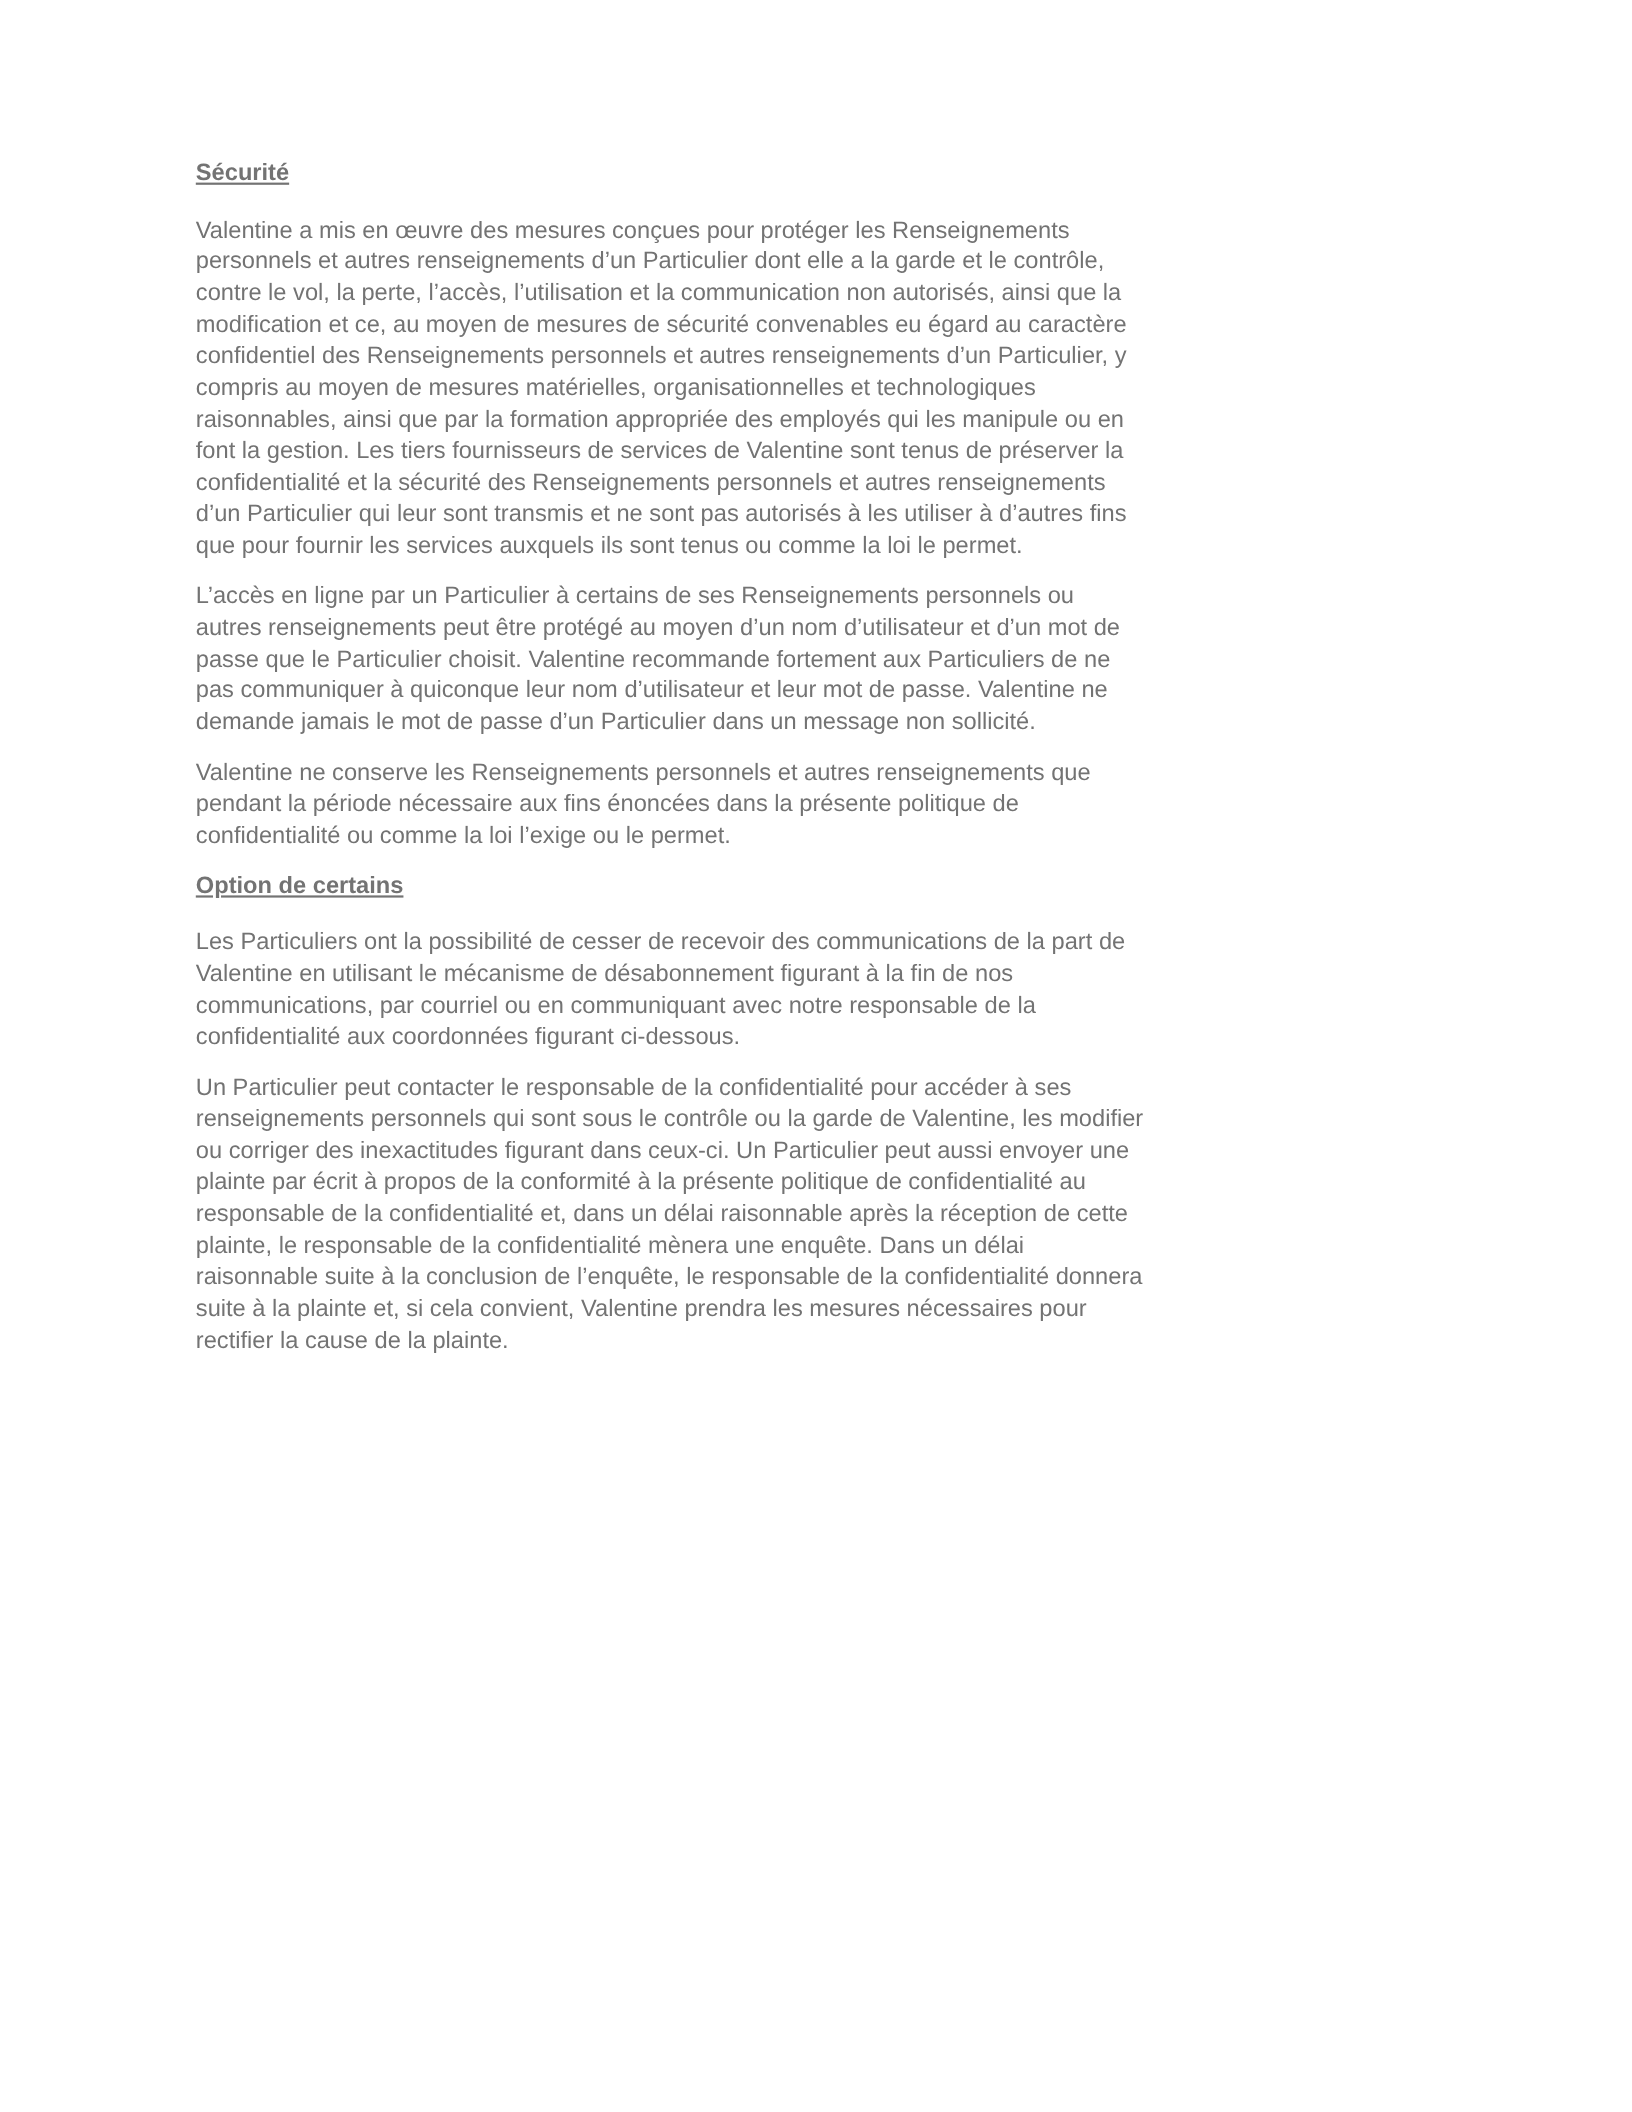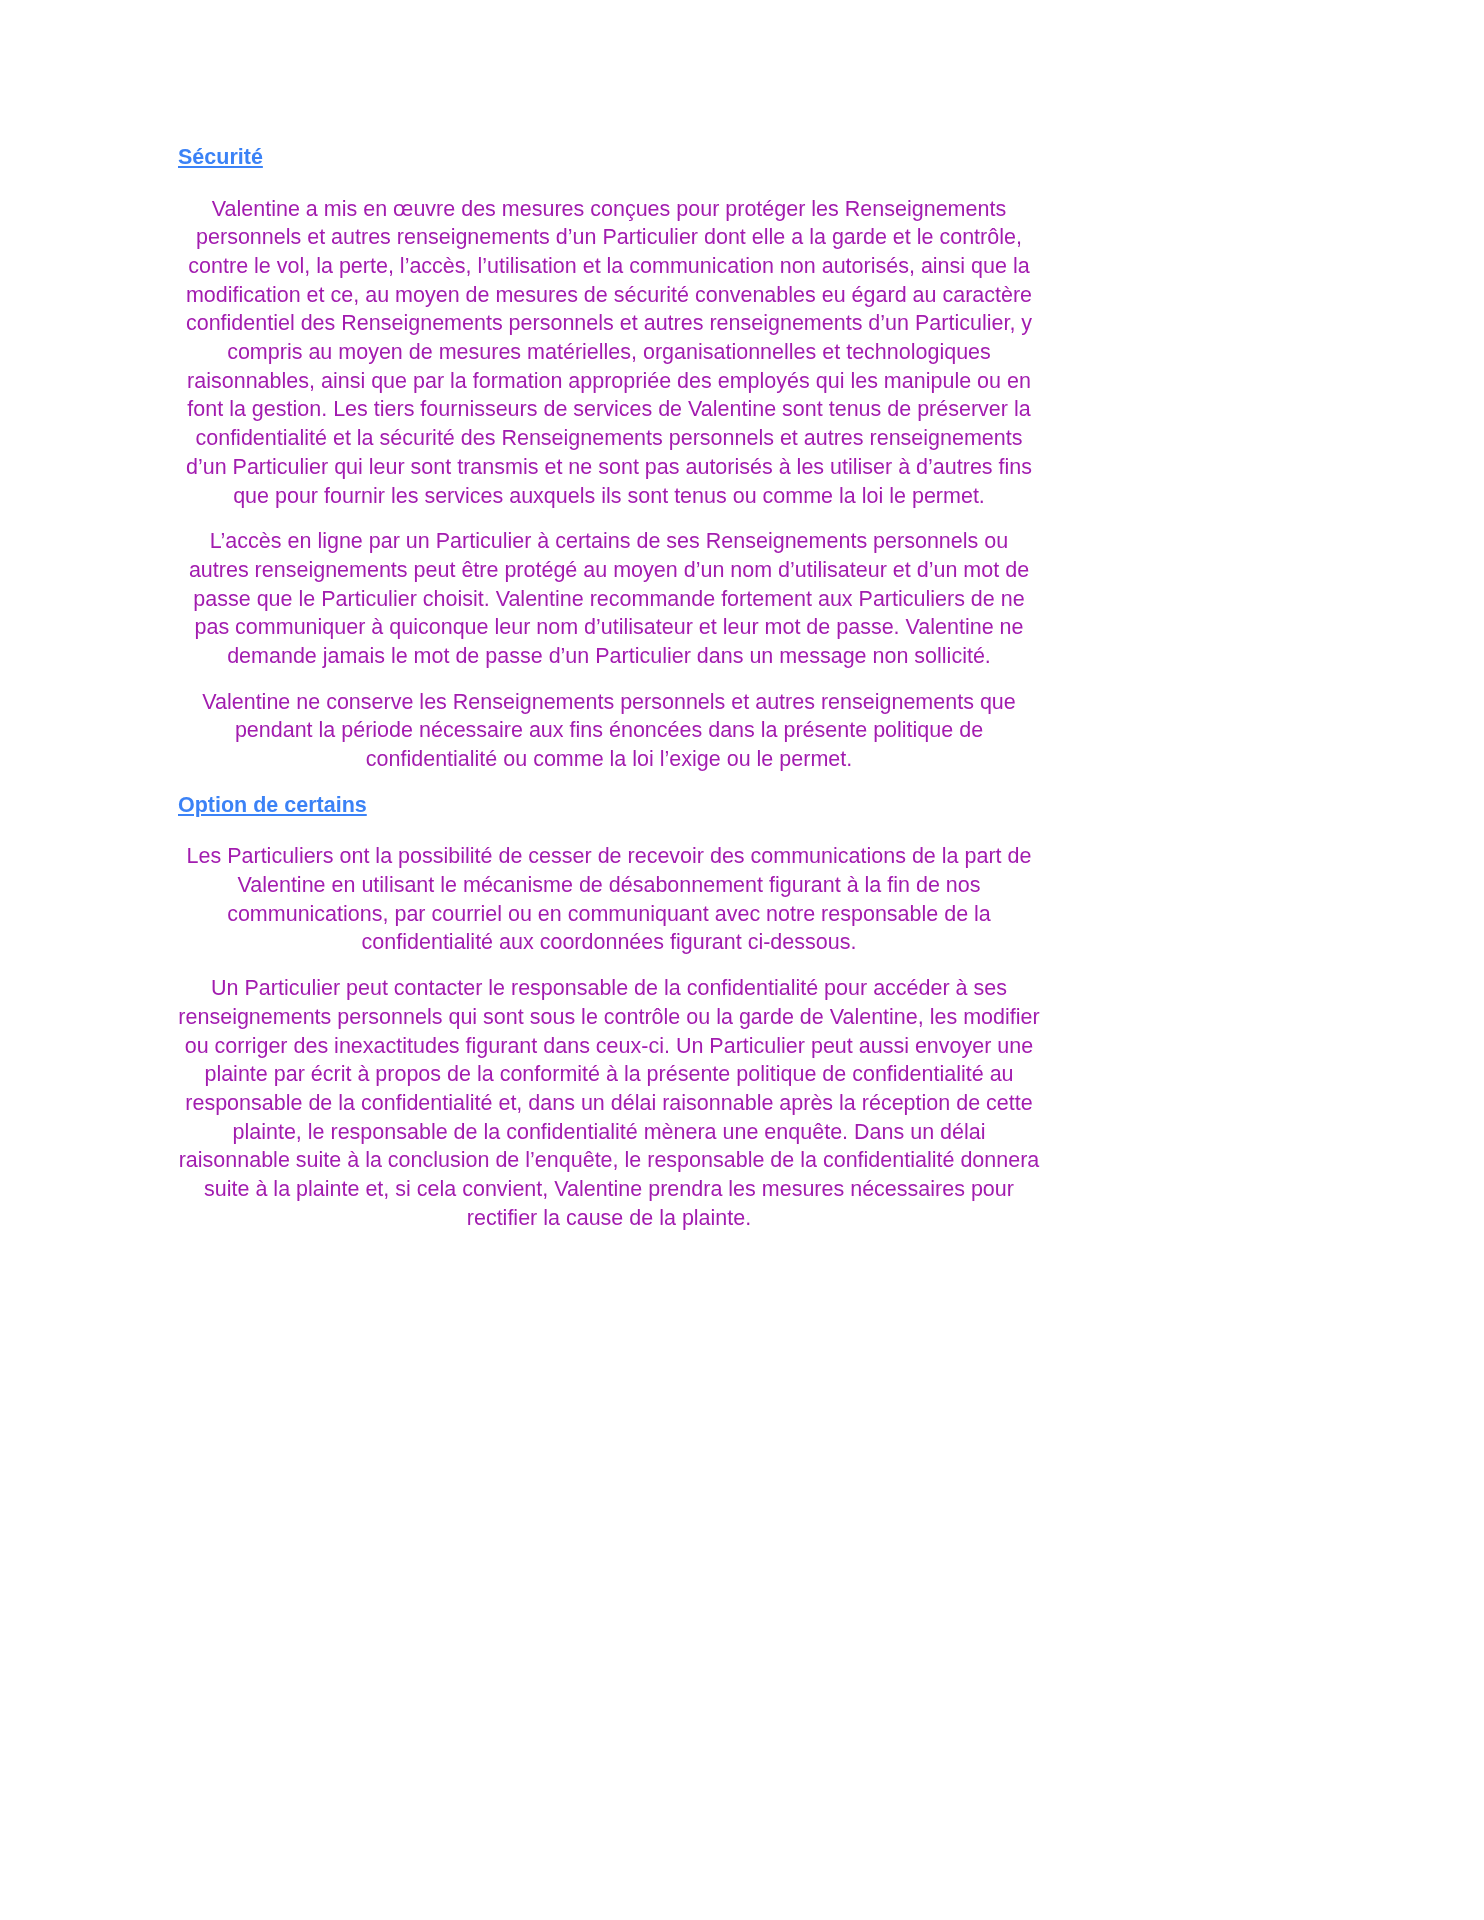--- a/index.html
+++ b/index.html
@@ -21,28 +21,28 @@
   }
   .doc-content {
     width: 862px;
   }
   .doc-heading {
     font-size: 21.5px;
     line-height: 28.5px;
     font-weight: 700;
     text-decoration: underline;
     margin: 0 0 23px 0;
-    color: #3b82f6;
+    color: #737373;
   }
   .doc-paragraph {
     font-size: 21.5px;
     line-height: 28.7px;
     margin: 0 0 17px 0;
-    color: #a21caf;
-    text-align: center;
+    color: #737373;
+    text-align: left;
   }
   .doc-section {
     margin: 0 0 6px 0;
   }
 </style>
 </head>
 <body>
 
 <div class="page">
   <div class="doc-content">

